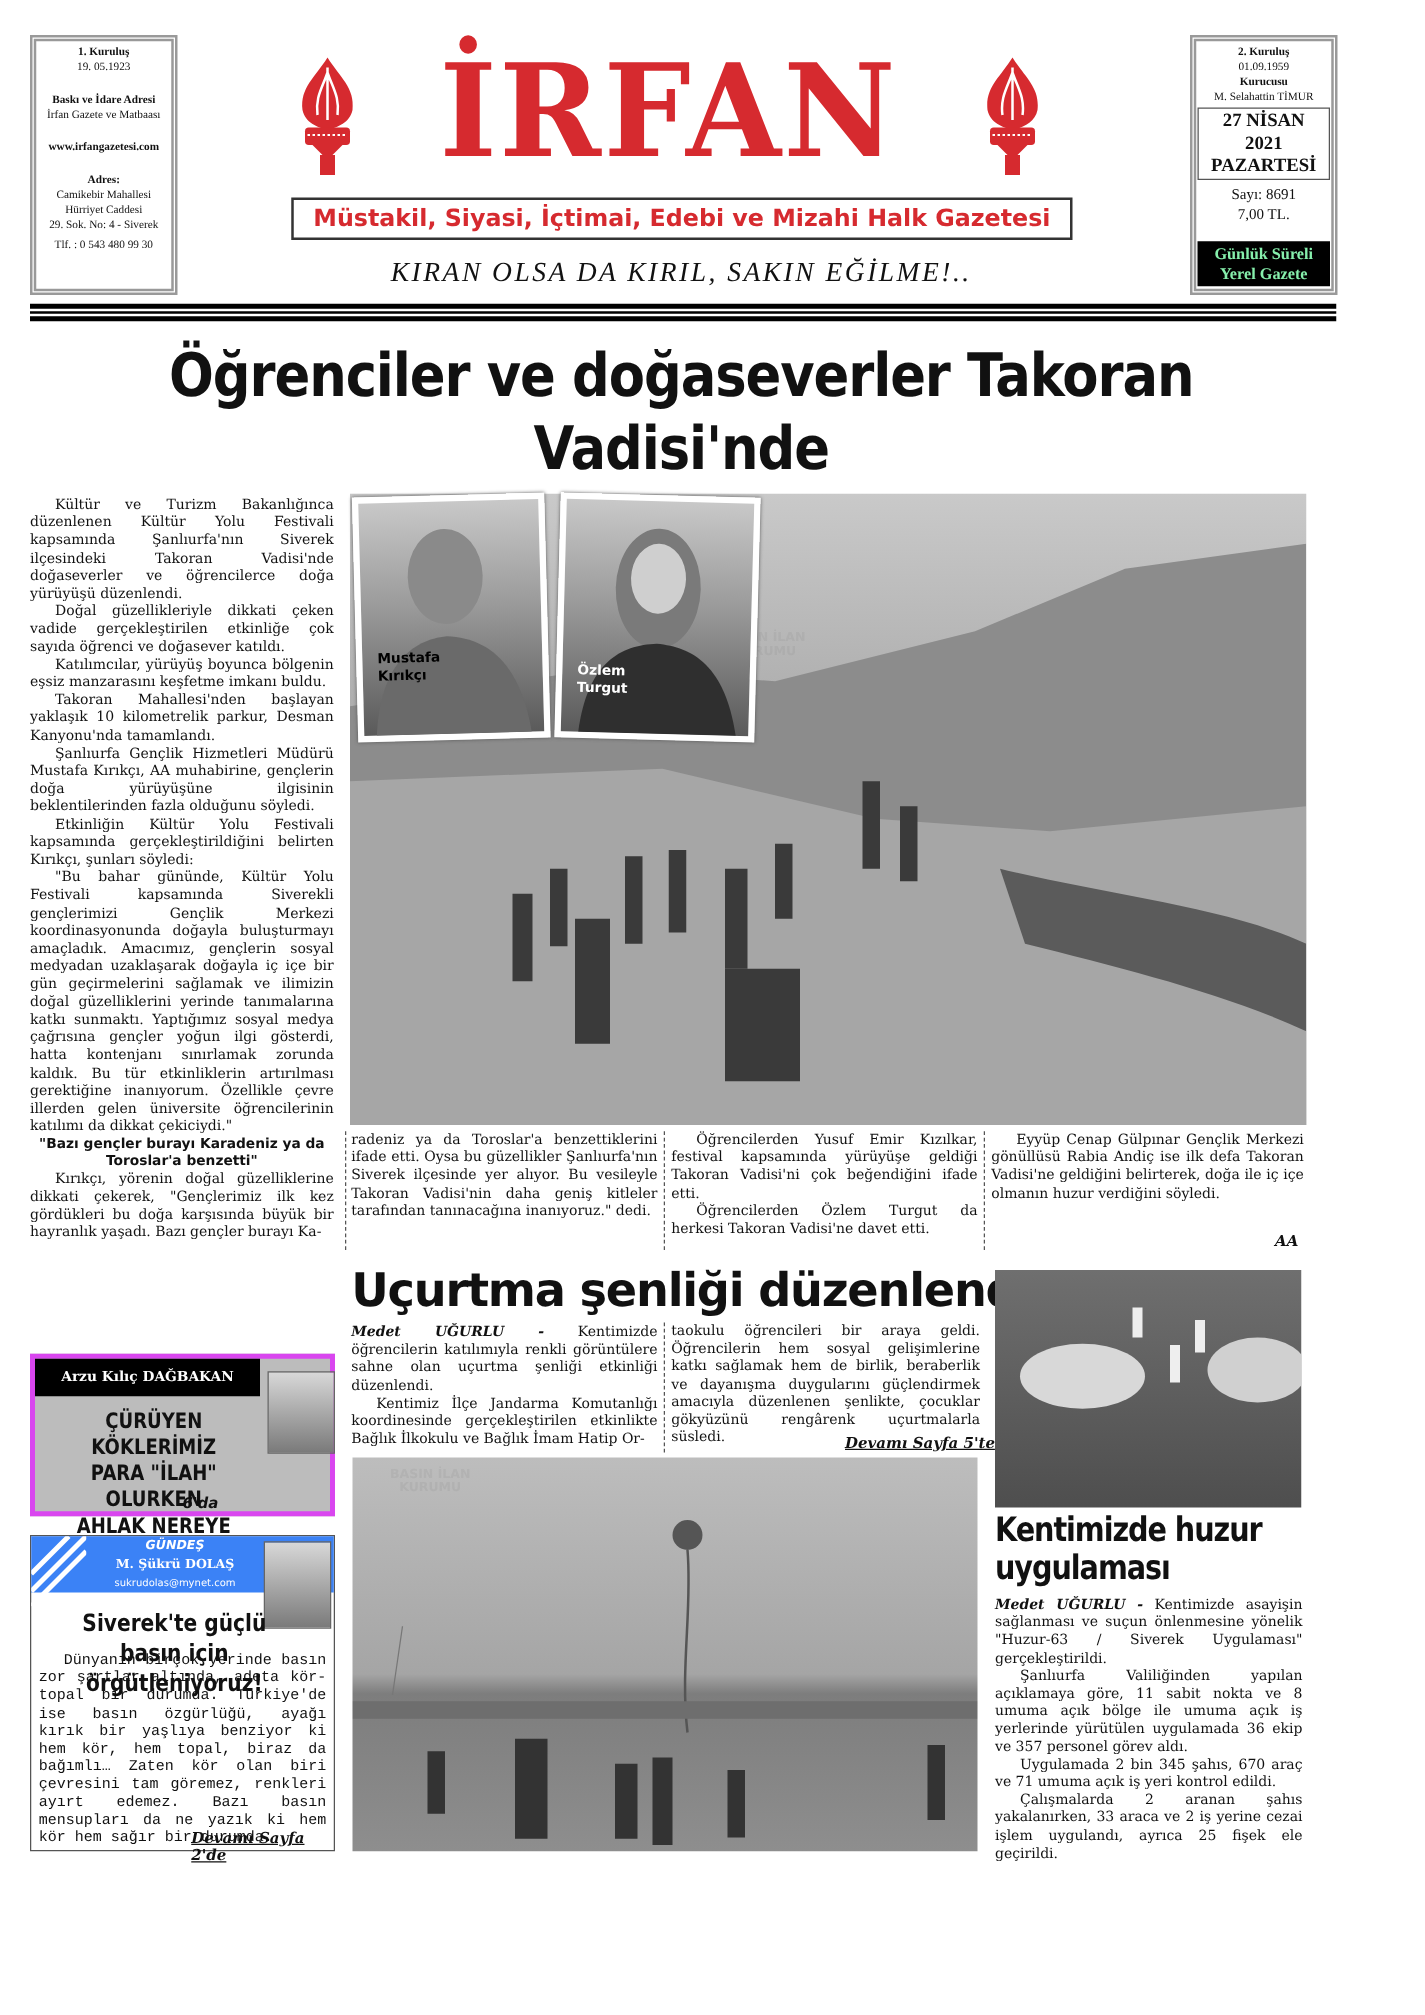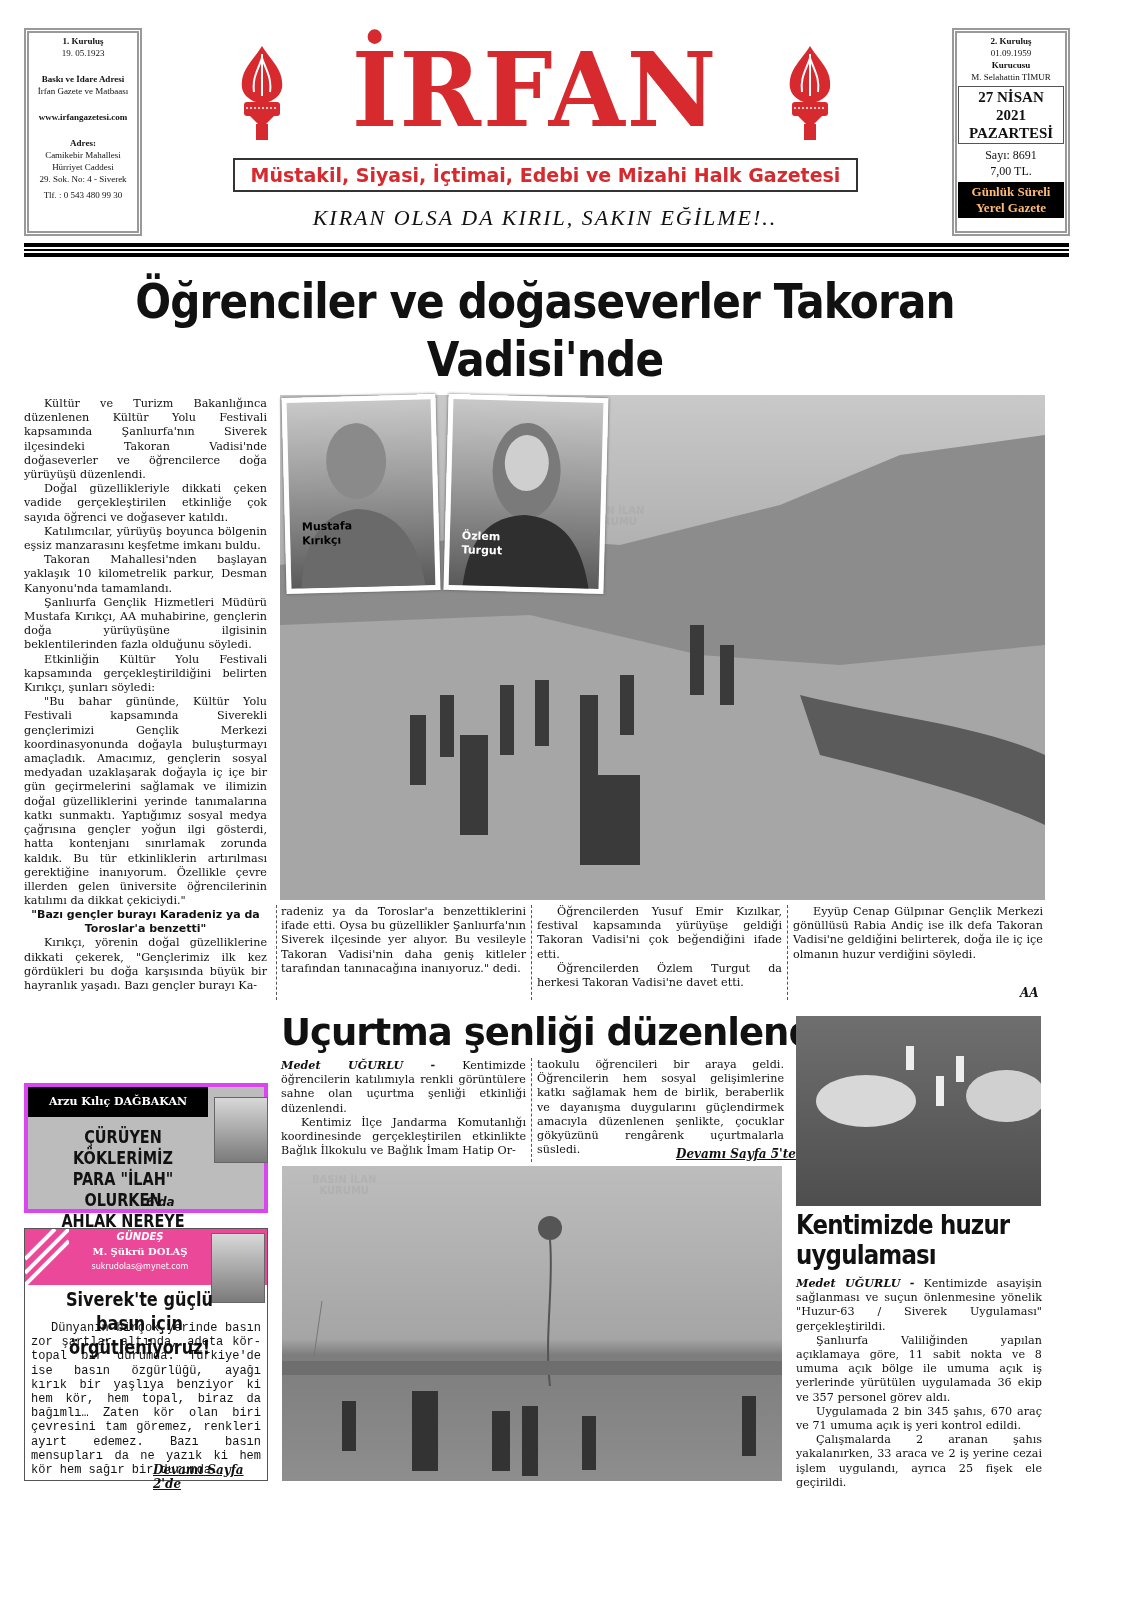--- a/index.html
+++ b/index.html
@@ -3,21 +3,21 @@
 <meta charset="utf-8">
 <style>
 *{box-sizing:border-box;margin:0;padding:0}
 body{width:1140px;height:1612px;background:#fff;position:relative;font-family:"DejaVu Serif",serif;color:#111;overflow:hidden}
 .abs{position:absolute}
 .boxL,.boxR{position:absolute;top:28px;width:118px;height:208px;border:5px solid #999;border-style:double;background:#fff;text-align:center;font-family:"Liberation Serif",serif;font-size:9px;line-height:12px;padding-top:2px}
 .boxL{left:24px}
 .boxR{left:952px}
 .boxL b,.boxR b{font-weight:bold}
 .datebox{border:1px solid #555;margin:3px 1px;font-weight:bold;font-size:15px;line-height:18px;padding:1px 0}
-.blkbox{background:#000;color:#fdba74;font-weight:bold;font-size:13px;line-height:16px;padding:2px 0;margin:3px 1px 0}
+.blkbox{background:#000;color:#86efac;font-weight:bold;font-size:13px;line-height:16px;padding:2px 0;margin:14px 1px 0}
 .masthead{position:absolute;left:290px;top:40px;width:490px;text-align:center;font-family:"DejaVu Serif",serif;font-weight:bold;font-size:98px;line-height:100px;color:#d62a2f;letter-spacing:2px;transform:scaleY(1.05)}
 .torch{position:absolute;top:44px;width:60px;height:96px}
 .tagline{position:absolute;left:233px;top:158px;width:625px;height:34px;border:2px solid #333;background:#fff;color:#d62a2f;font-family:"DejaVu Sans",sans-serif;font-weight:bold;font-size:19px;line-height:30px;text-align:center;white-space:nowrap}
 .motto{position:absolute;left:240px;top:205px;width:610px;text-align:center;font-family:"Liberation Serif",serif;font-style:italic;font-weight:normal;font-size:22px;letter-spacing:2px}
 .rule1{position:absolute;left:24px;top:243px;width:1045px;height:4px;background:#000}
 .rule2{position:absolute;left:24px;top:249px;width:1045px;height:2px;background:#000}
 .rule3{position:absolute;left:24px;top:253px;width:1045px;height:4px;background:#000}
 .headline{position:absolute;left:20px;top:272px;width:1050px;text-align:center;font-family:"DejaVu Sans",sans-serif;font-weight:bold;font-size:48px;line-height:58px;transform:scaleX(0.88);transform-origin:center top;letter-spacing:-1px}
 .col{position:absolute;font-family:"DejaVu Serif",serif;font-size:11.2px;line-height:14.2px;text-align:justify;hyphens:auto}
 .col p{text-indent:20px}
@@ -230,21 +230,21 @@
   <div class="portrait" style="left:186px;top:10px;width:54px;height:66px"></div>
   <div class="colhead" style="position:absolute;left:-10px;top:40px;width:210px;line-height:21px">
     <div>ÇÜRÜYEN KÖKLERİMİZ</div>
     <div>PARA "İLAH" OLURKEN</div>
     <div>AHLAK NEREYE GİTTİ?</div>
   </div>
   <div class="abs" style="left:118px;top:108px;font-family:'DejaVu Sans',sans-serif;font-weight:bold;font-style:italic;font-size:12px">6'da</div>
 </div>
 
 <div class="abs" style="left:24px;top:1228px;width:244px;height:253px;border:1px solid #555;background:#fff">
-  <div style="background:#ec4899;height:56px;position:relative">
+  <div style="background:#3b82f6;height:45px;position:relative">
     <svg width="44" height="56" viewBox="0 0 44 56" style="position:absolute;left:0;top:0">
       <path d="M0 30 L30 0 M0 44 L44 0 M0 56 L44 12" stroke="#fff" stroke-width="4"></path>
     </svg>
     <div style="position:absolute;left:40px;width:150px;text-align:center;color:#fff;top:2px;font-family:'DejaVu Sans',sans-serif;font-weight:bold;font-style:italic;font-size:10px">GÜNDEŞ</div>
     <div style="position:absolute;left:40px;width:150px;text-align:center;color:#fff;top:17px;font-weight:bold;font-size:10px">M. Şükrü DOLAŞ</div>
     <div style="position:absolute;left:40px;width:150px;text-align:center;color:#fff;top:33px;font-family:'DejaVu Sans',sans-serif;font-size:8px">sukrudolas@mynet.com</div>
   </div>
   <div class="portrait" style="left:186px;top:4px;width:54px;height:70px"></div>
   <div class="colhead" style="position:absolute;left:-8px;top:58px;width:245px;font-size:19px;line-height:24px">
     <div>Siverek'te güçlü</div>

